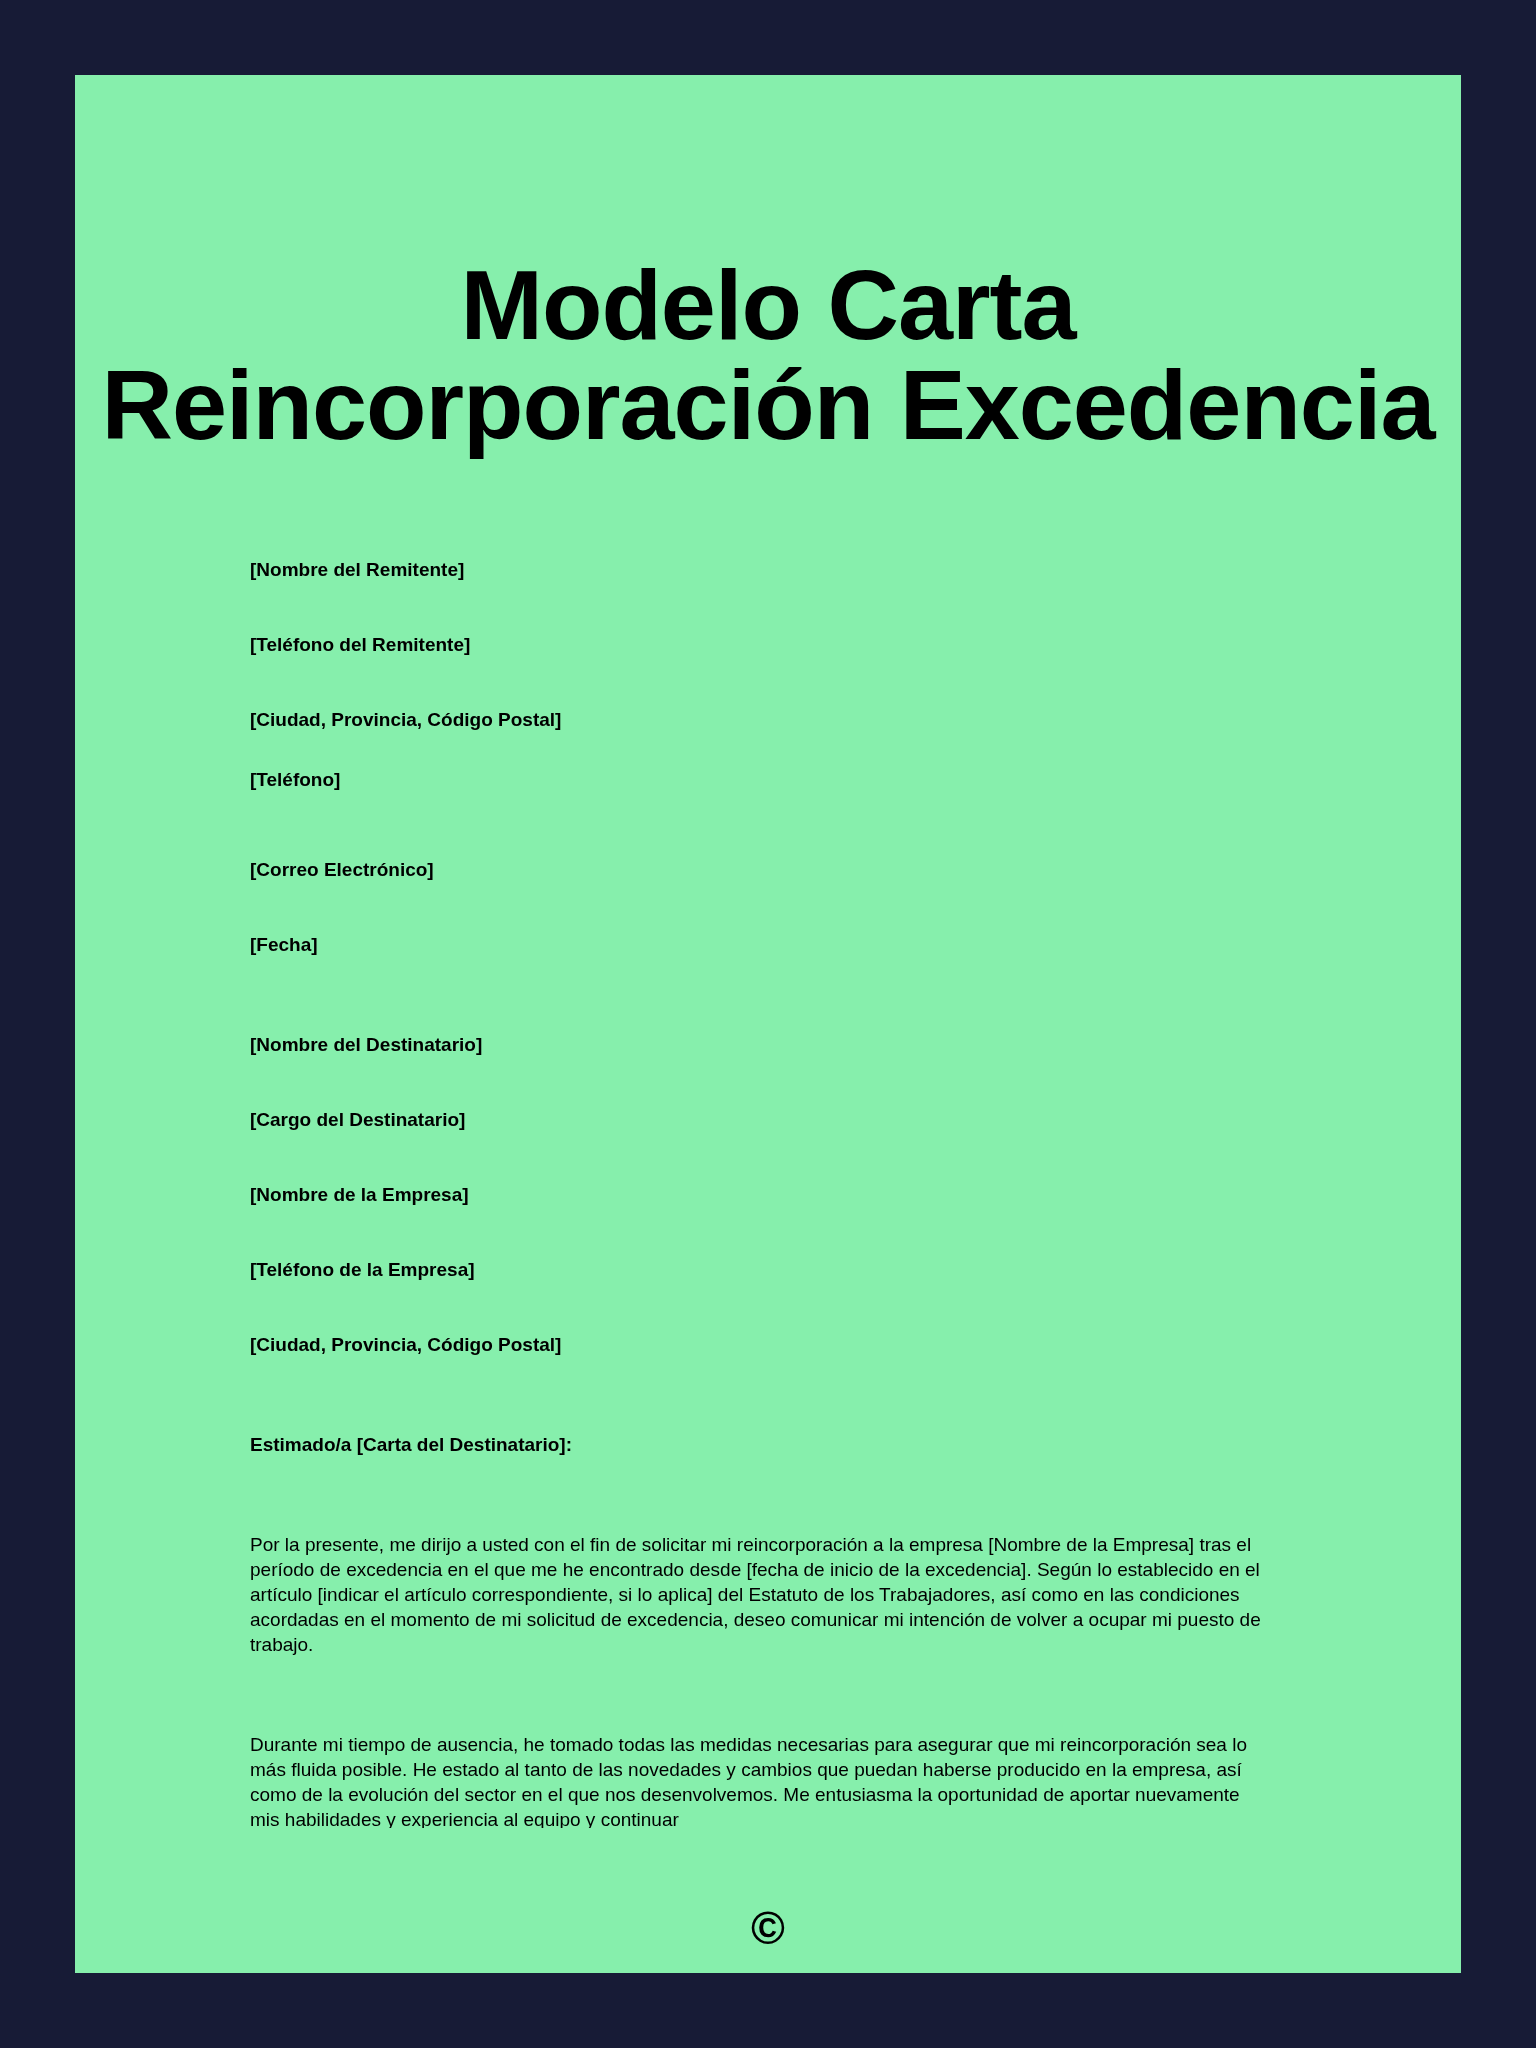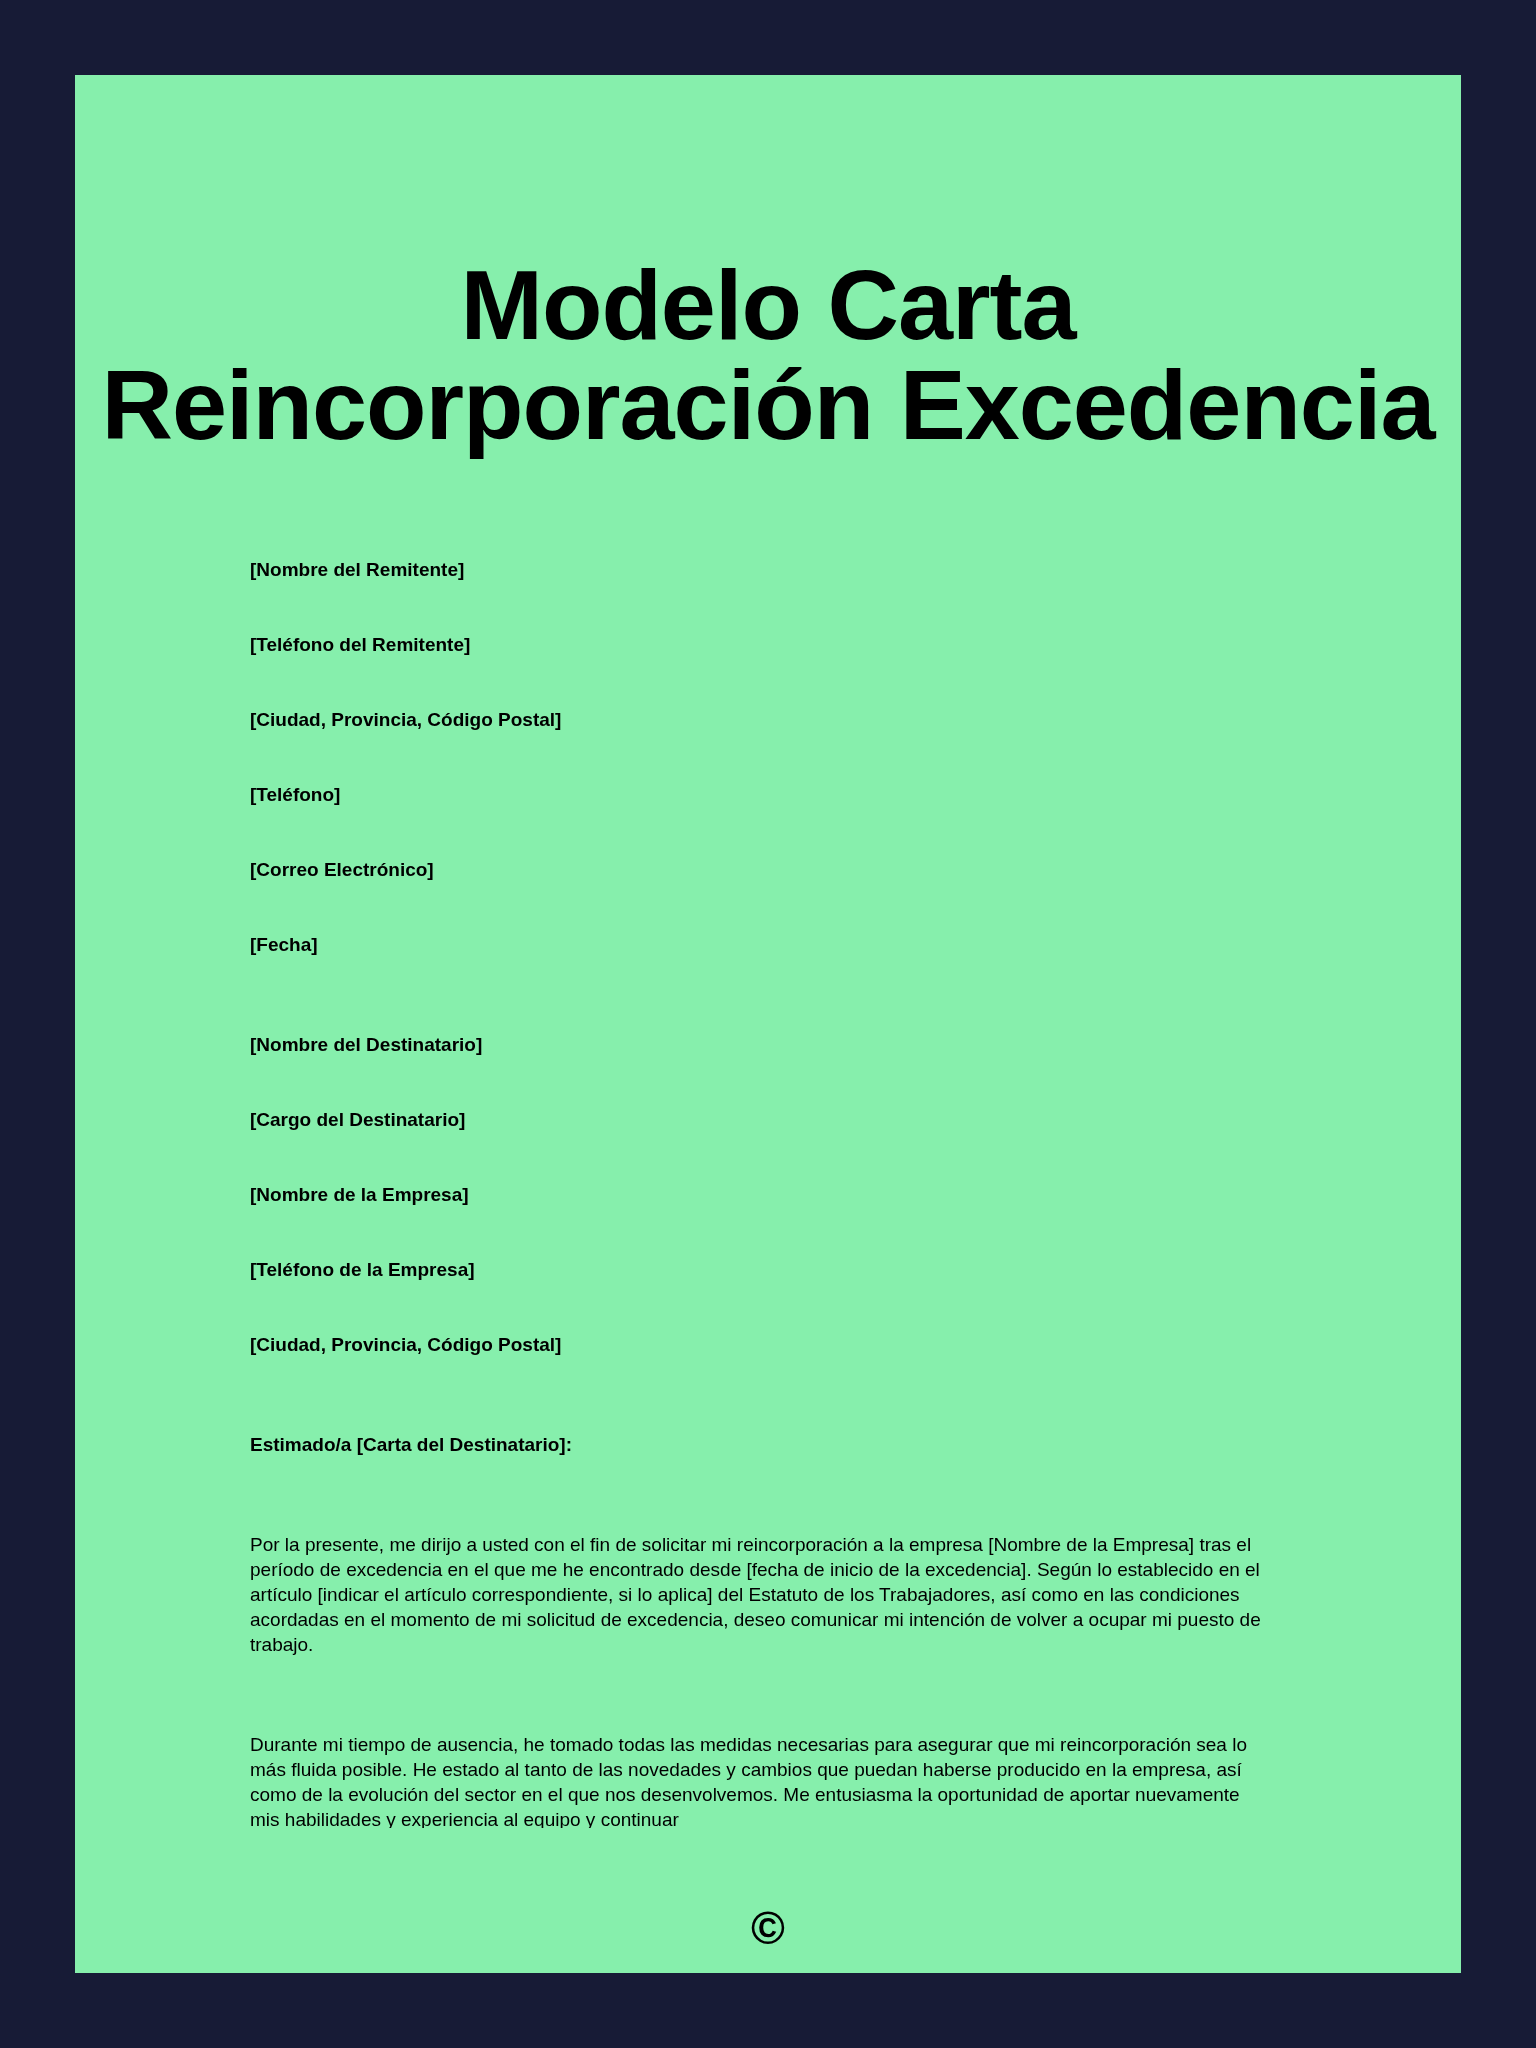--- a/index.html
+++ b/index.html
@@ -82,21 +82,21 @@
   <h1 class="title">
     <span>Modelo Carta</span>
     <span>Reincorporación Excedencia</span>
   </h1>
 
   <div class="content">
     <div>
       <div class="line" style="top:474px">[Nombre del Remitente]</div>
       <div class="line" style="top:549px">[Teléfono del Remitente]</div>
       <div class="line" style="top:624px">[Ciudad, Provincia, Código Postal]</div>
-      <div class="line" style="top:699px">[Teléfono]</div>
+      <div class="line" style="top:684px">[Teléfono]</div>
       <div class="line" style="top:774px">[Correo Electrónico]</div>
       <div class="line" style="top:849px">[Fecha]</div>
     </div>
 
     <div>
       <div class="line" style="top:949px">[Nombre del Destinatario]</div>
       <div class="line" style="top:1024px">[Cargo del Destinatario]</div>
       <div class="line" style="top:1099px">[Nombre de la Empresa]</div>
       <div class="line" style="top:1174px">[Teléfono de la Empresa]</div>
       <div class="line" style="top:1249px">[Ciudad, Provincia, Código Postal]</div>

